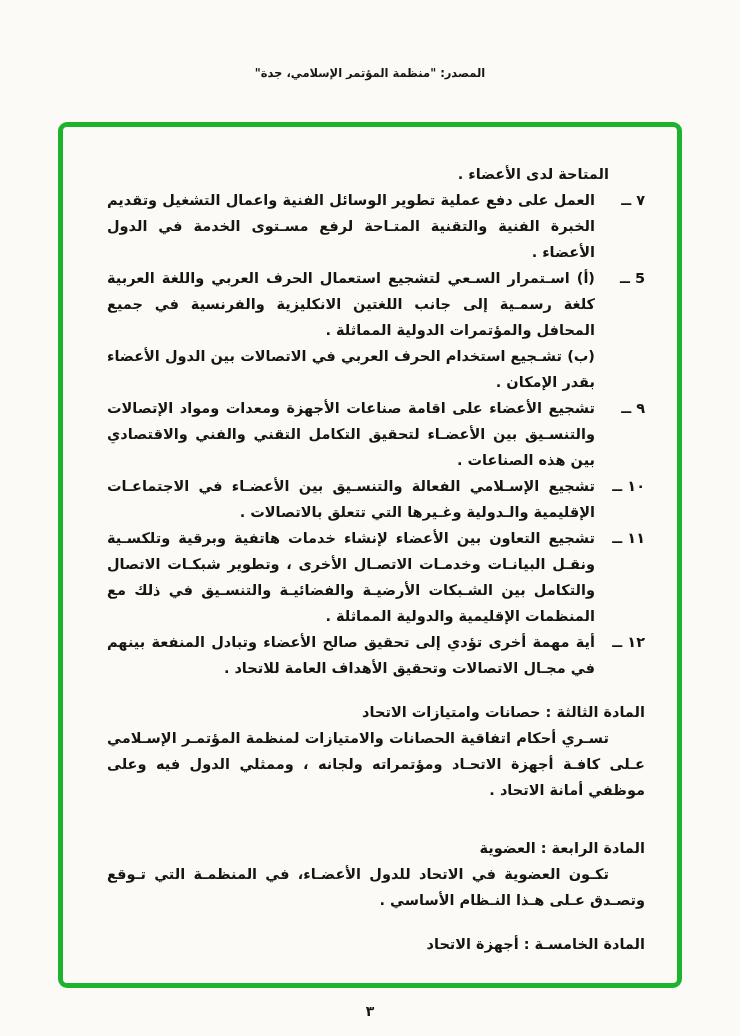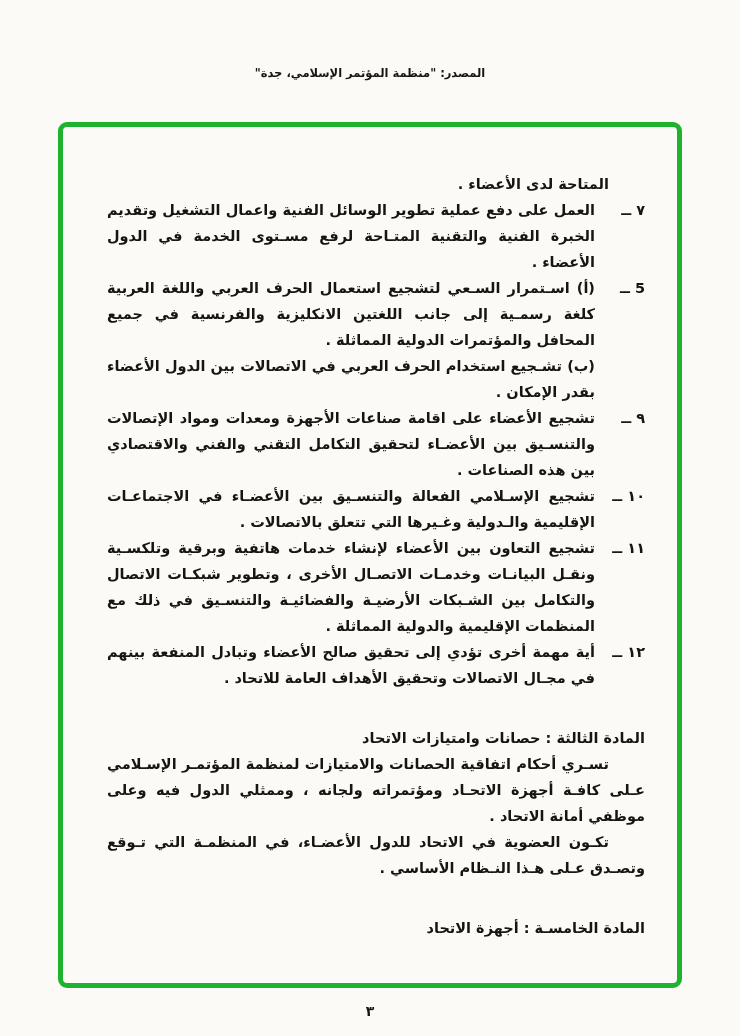--- a/index.html
+++ b/index.html
@@ -16,36 +16,36 @@
     position:absolute; top:54px; left:14px; right:14px;
     direction:rtl; text-align:center;
   }
   .header .line1 { font-size:12px; line-height:16px; }
   .header .line2 { font-size:11.5px; margin-top:12px; }
   .frame {
     position:absolute; top:122px; left:58px;
     width:624px; height:866px;
     border:5px solid #1db32e;
     border-radius:9px;
-    padding:44px 32px 6px 44px;
+    padding:34px 32px 6px 44px;
     direction:rtl;
     overflow:hidden;
   }
   .content { font-size:14.5px; line-height:26px; }
   .cont-line { margin-right:36px; text-align:right; }
   .item { display:flex; }
   .marker { flex:0 0 50px; white-space:nowrap; }
   .itxt {
     flex:1;
     text-align:justify;
     text-align-last:right;
     -moz-text-align-last:right;
   }
   .section-title { font-size:14.5px; text-align:right; }
-  .mt1 { margin-top:34px; }
+  .mt1 { margin-top:18px; }
   .mt2 { margin-top:32px; }
   .section-para {
     margin-top:0;
     text-indent:36px;
     text-align:justify;
     text-align-last:right;
     -moz-text-align-last:right;
   }
   .pageno {
     position:absolute; top:1003px; left:0; right:0;
@@ -94,20 +94,21 @@
     </div>
 
     <div class="item">
       <span class="marker">١٢ ــ</span>
       <p class="itxt">أية مهمة أخرى تؤدي إلى تحقيق صالح الأعضاء وتبادل المنفعة بينهم في مجـال الاتصالات وتحقيق الأهداف العامة للاتحاد .</p>
     </div>
 
     <h3 class="section-title mt1">المادة الثالثة :  حصانات وامتيازات الاتحاد</h3>
     <p class="section-para">تسـري أحكام اتفاقية الحصانات والامتيازات لمنظمة المؤتمـر الإسـلامي عـلى كافـة أجهزة الاتحـاد ومؤتمراته ولجانه ، وممثلي الدول فيه وعلى موظفي أمانة الاتحاد .</p>
 
+    <h3 class="section-title mt2">المادة الرابعة :  العضوية</h3>
     <p class="section-para">تكـون العضوية في الاتحاد للدول الأعضـاء، في المنظمـة التي تـوقع وتصـدق عـلى هـذا النـظام الأساسي .</p>
 
     <h3 class="section-title mt1">المادة الخامسـة :  أجهزة الاتحاد</h3>
 
   </div>
 </div>
 
 <div class="pageno">٣</div>
 
 </body></html>

